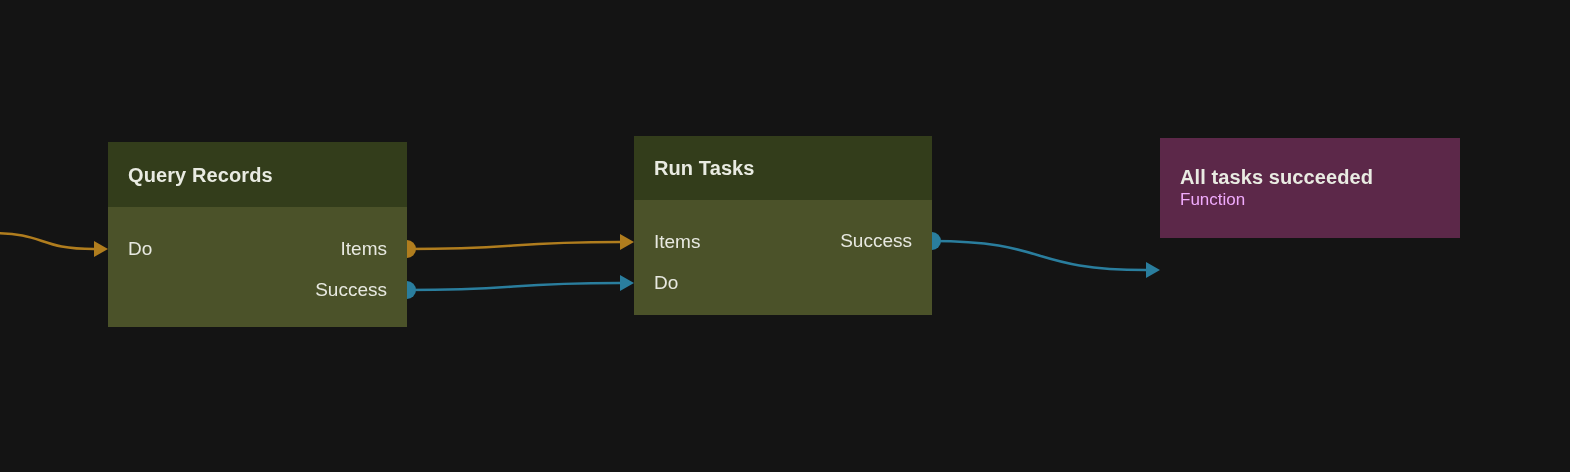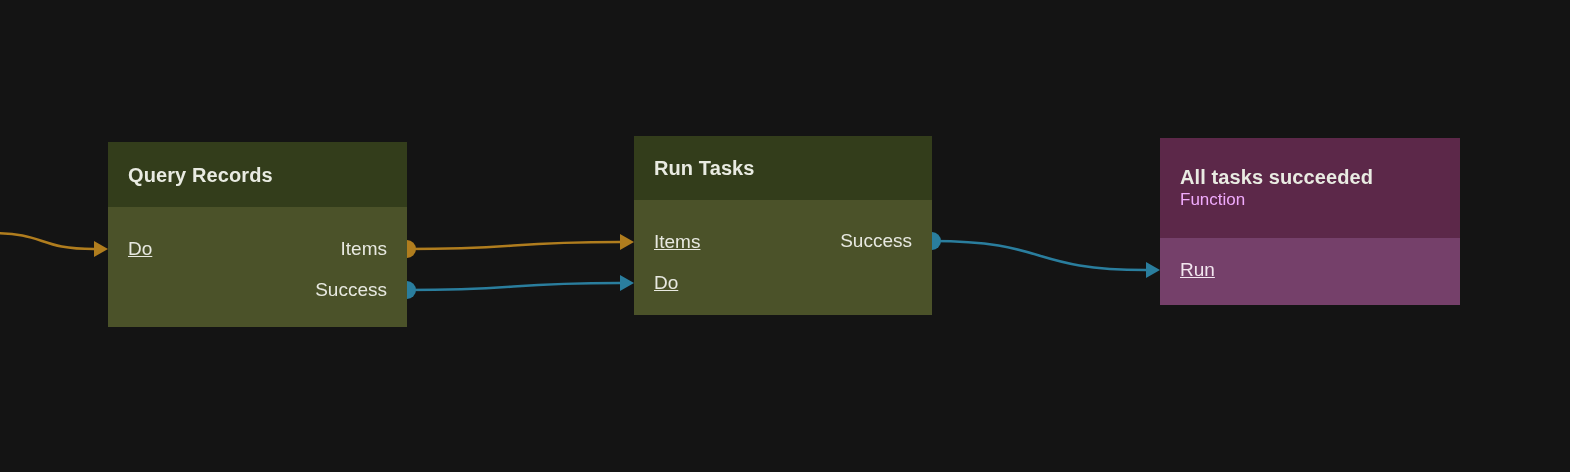--- a/index.html
+++ b/index.html
@@ -63,21 +63,20 @@
     position: absolute;
     display: flex;
     align-items: center;
     height: 24px;
     font-size: 19px;
     color: #e8e9e1;
     white-space: nowrap;
   }
   .port-row.in {
     left: 20px;
-    text-decoration: underline;
   }
   .port-row.out {
     right: 20px;
   }
 
   
   .node.olive .node-header { background: #333d1b; }
   .node.olive .node-body   { background: #4b5229; }
   
   .node.plum .node-header  { background: #5c2849; }
@@ -135,20 +134,15 @@
           <div class="port-row out" style="top: 29px;">
             <span>Success</span>
           </div>
         </div>
       </div>
       <div class="node plum" style="left: 1160px; top: 138px; width: 300px; height: 167px;">
         <div class="node-header" style="height: 100px; padding: 0px 20px;">
           <div class="node-title">All tasks succeeded</div>
           <div class="node-subtitle">Function</div>
         </div>
-        <div class="node-body" style="height: 67px;">
-          <div class="port-row in" style="top: 20px;">
-            <span>Run</span>
-          </div>
-        </div>
       </div>
     </div>
 </div>
 
 </body></html>

